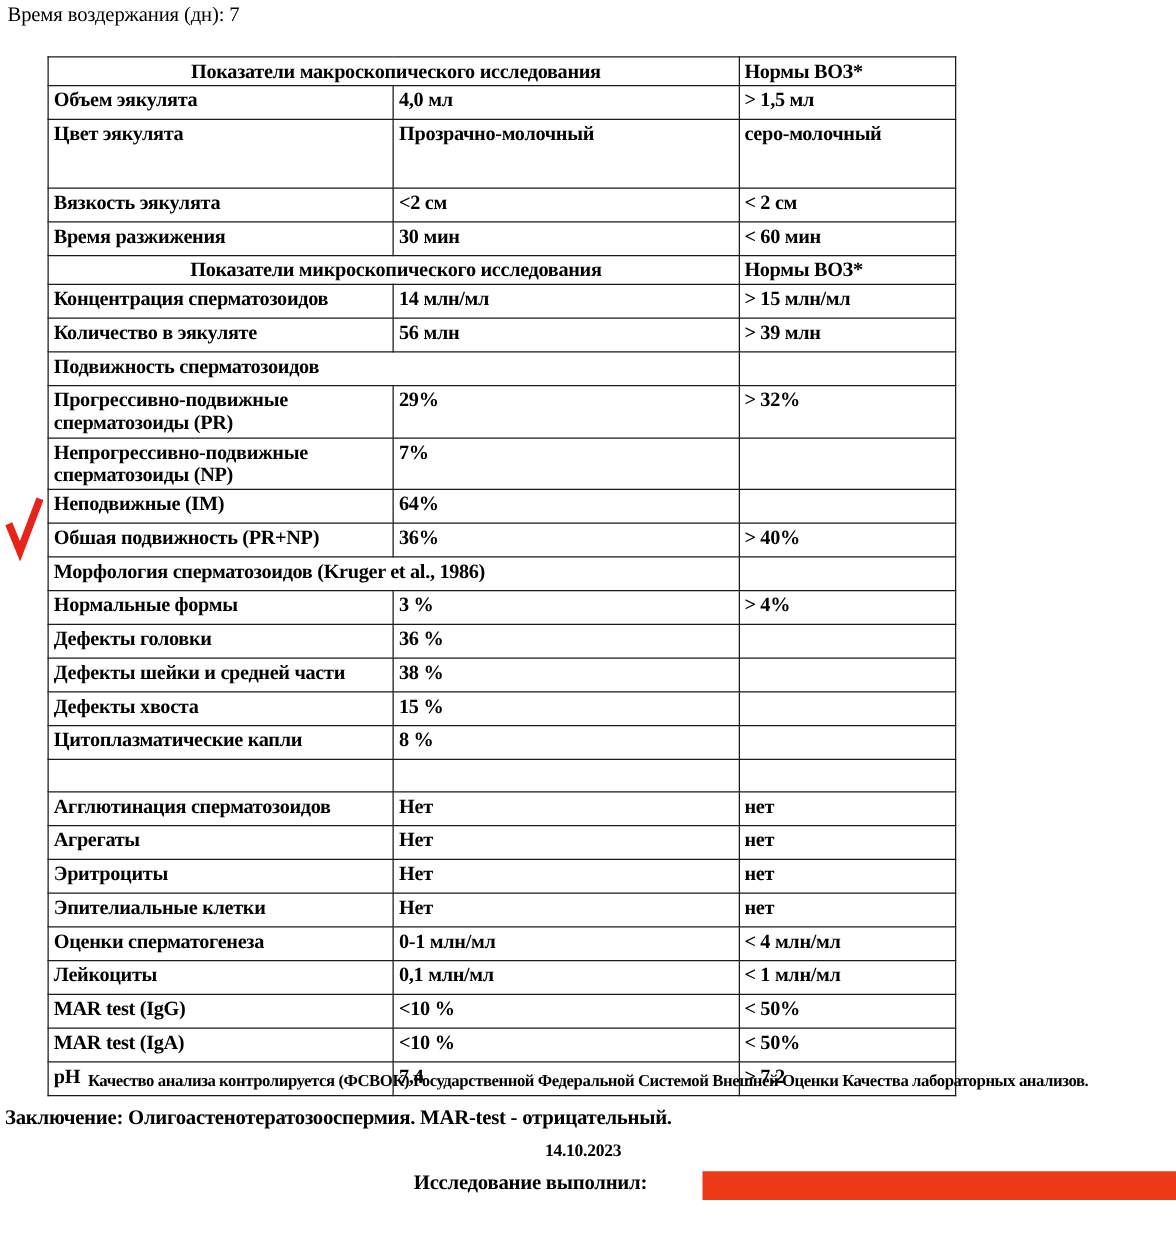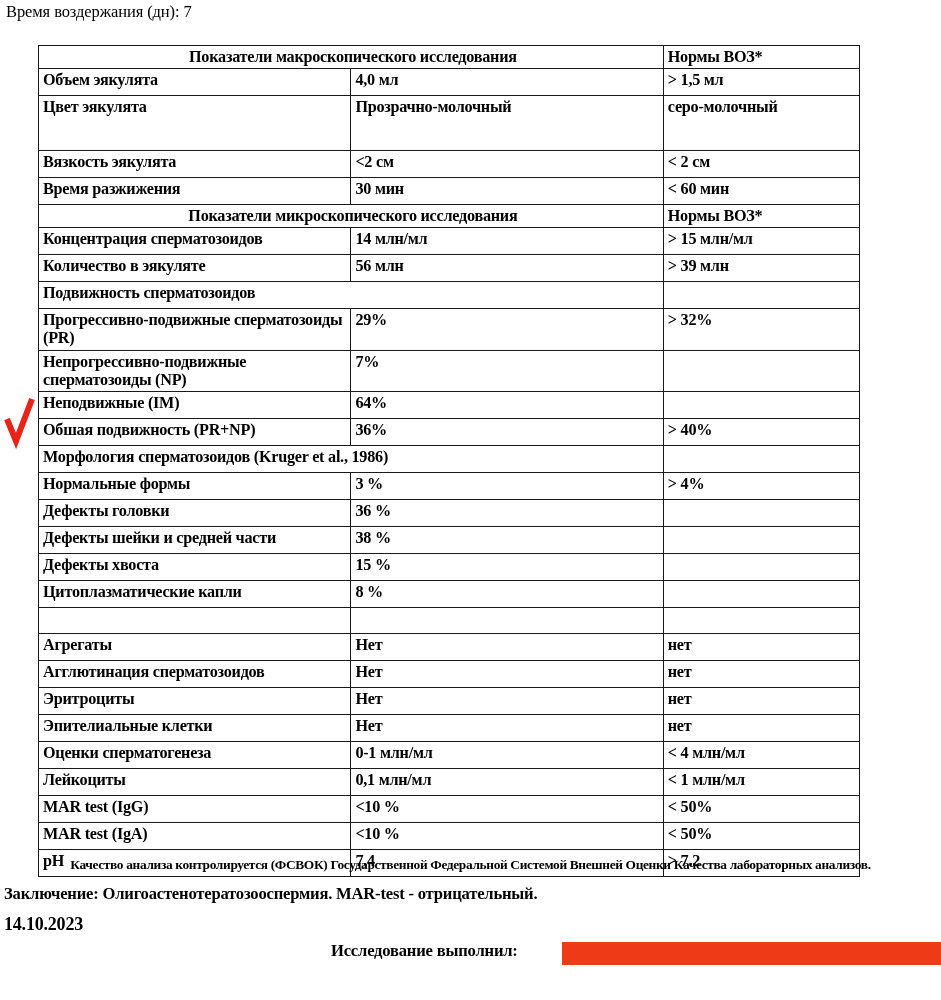--- a/index.html
+++ b/index.html
@@ -29,21 +29,21 @@
 
   
   .table-wrap {
     position: absolute;
     left: 38px;
     top: 45px;
     width: 895px;
   }
   table.report {
     border-collapse: collapse;
-    width: 822px;
+    width: 727px;
     table-layout: fixed;
   }
   table.report td {
     border: 1.6px solid #1a1a1a;
     font-size: 16.2px;
     font-weight: bold;
     line-height: 1.12;
     padding: 2px 0 2px 4px;
     vertical-align: top;
     letter-spacing: -0.25px;
@@ -86,23 +86,23 @@
     margin: 0;
     text-align: center;
   }
   .conclusion {
     font-size: 16.6px;
     font-weight: bold;
     letter-spacing: -0.2px;
     margin: 10px 0 0 0;
   }
   .date-line {
-    font-size: 18px;
-    font-weight: bold;
-    text-align: left;
+    font-size: 14px;
+    font-weight: bold;
+    text-align: center;
     margin: 10px 8px 0 0;
     letter-spacing: -0.2px;
   }
   .performer-line {
     position: relative;
     margin: 6px 0 0 0;
     height: 28px;
   }
   .performer-label {
     position: absolute;
@@ -219,26 +219,26 @@
           <td class="c1 rowcell">Цитоплазматические капли</td>
           <td class="c2 rowcell">8 %</td>
           <td class="c3 rowcell"></td>
         </tr>
         <tr>
           <td class="c1 spacer"></td>
           <td class="c2 spacer"></td>
           <td class="c3 spacer"></td>
         </tr>
         <tr>
+          <td class="c1 rowcell">Агглютинация сперматозоидов</td>
+          <td class="c2 rowcell">Нет</td>
+          <td class="c3 rowcell">нет</td>
+        </tr>
+        <tr>
           <td class="c1 rowcell">Агрегаты</td>
-          <td class="c2 rowcell">Нет</td>
-          <td class="c3 rowcell">нет</td>
-        </tr>
-        <tr>
-          <td class="c1 rowcell">Агглютинация сперматозоидов</td>
           <td class="c2 rowcell">Нет</td>
           <td class="c3 rowcell">нет</td>
         </tr>
         <tr>
           <td class="c1 rowcell">Эритроциты</td>
           <td class="c2 rowcell">Нет</td>
           <td class="c3 rowcell">нет</td>
         </tr>
         <tr>
           <td class="c1 rowcell">Эпителиальные клетки</td>

